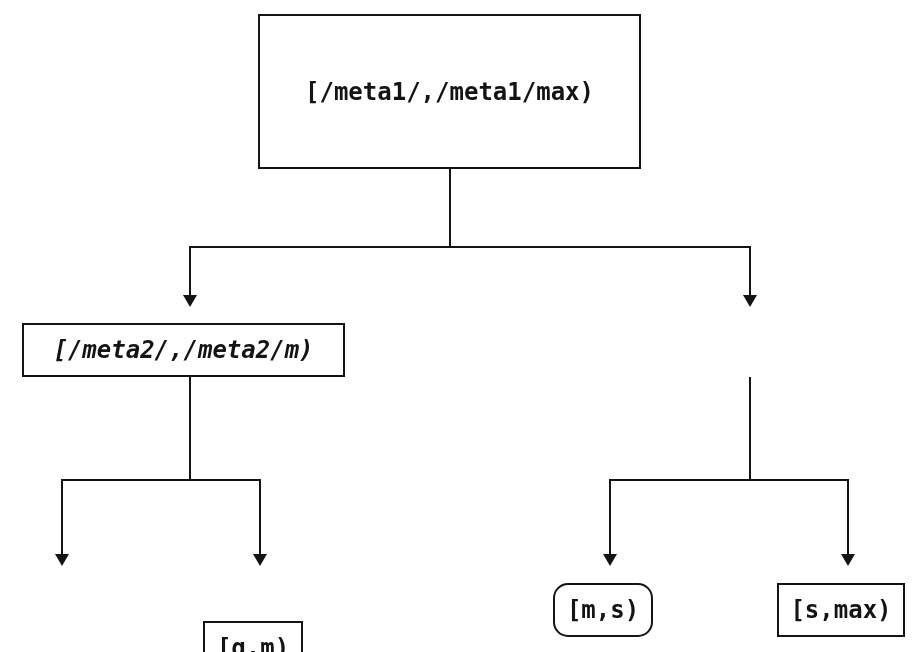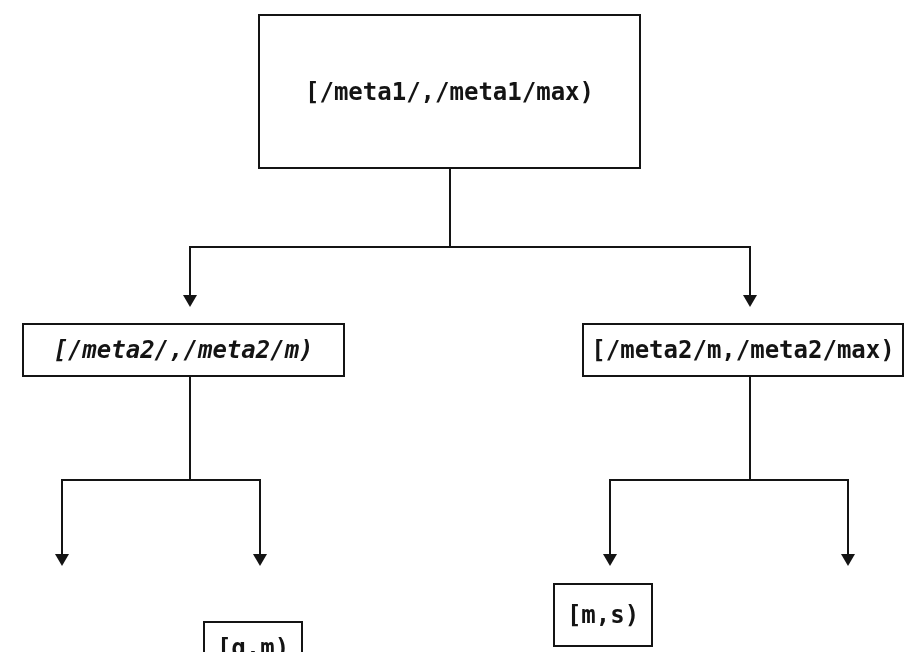--- a/index.html
+++ b/index.html
@@ -58,23 +58,20 @@
     <div class="line" style="left:189px; top:246px; width:2px; height:50px;"></div>
     <div class="arrow" style="left:183px; top:295px;"></div>
     <div class="line" style="left:749px; top:246px; width:2px; height:50px;"></div>
     <div class="arrow" style="left:743px; top:295px;"></div>
   </div>
 
   <div class="node" style="left:22px; top:323px; width:323px; height:54px;font-style:italic;">
     <span>[/meta2/,/meta2/m)</span>
   </div>
 
-  <div class="node" style="left:582px; top:323px; width:322px; height:54px;">
-    <span>[/meta2/m,/meta2/max)</span>
-  </div>
 
   <div>
     <div class="line" style="left:189px; top:377px; width:2px; height:104px;"></div>
     <div class="line" style="left:61px; top:479px; width:200px; height:2px;"></div>
     <div class="line" style="left:61px; top:479px; width:2px; height:76px;"></div>
     <div class="arrow" style="left:55px; top:554px;"></div>
     <div class="line" style="left:259px; top:479px; width:2px; height:76px;"></div>
     <div class="arrow" style="left:253px; top:554px;"></div>
   </div>
 
@@ -85,18 +82,21 @@
     <div class="arrow" style="left:603px; top:554px;"></div>
     <div class="line" style="left:847px; top:479px; width:2px; height:76px;"></div>
     <div class="arrow" style="left:841px; top:554px;"></div>
   </div>
 
 
   <div class="node" style="left:203px; top:583px; width:100px; height:54px;margin-top:38px;">
     <span>[g,m)</span>
   </div>
 
-  <div class="node" style="left:553px; top:583px; width:100px; height:64px;">
+  <div class="node" style="left:553px; top:583px; width:100px; height:54px;border-radius:15px;">
     <span>[m,s)</span>
   </div>
 
+  <div class="node" style="left:777px; top:583px; width:128px; height:54px;">
+    <span>[s,max)</span>
+  </div>
 
 </div>
 
 </body></html>

